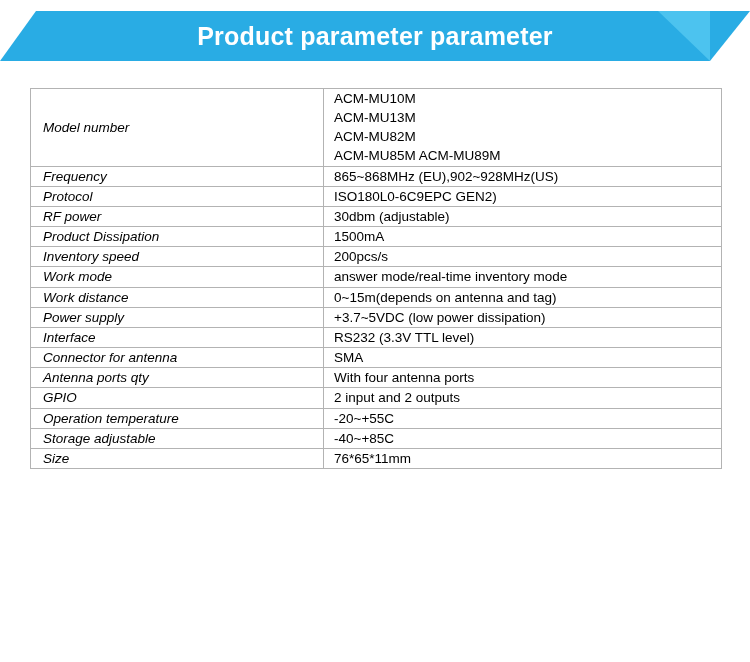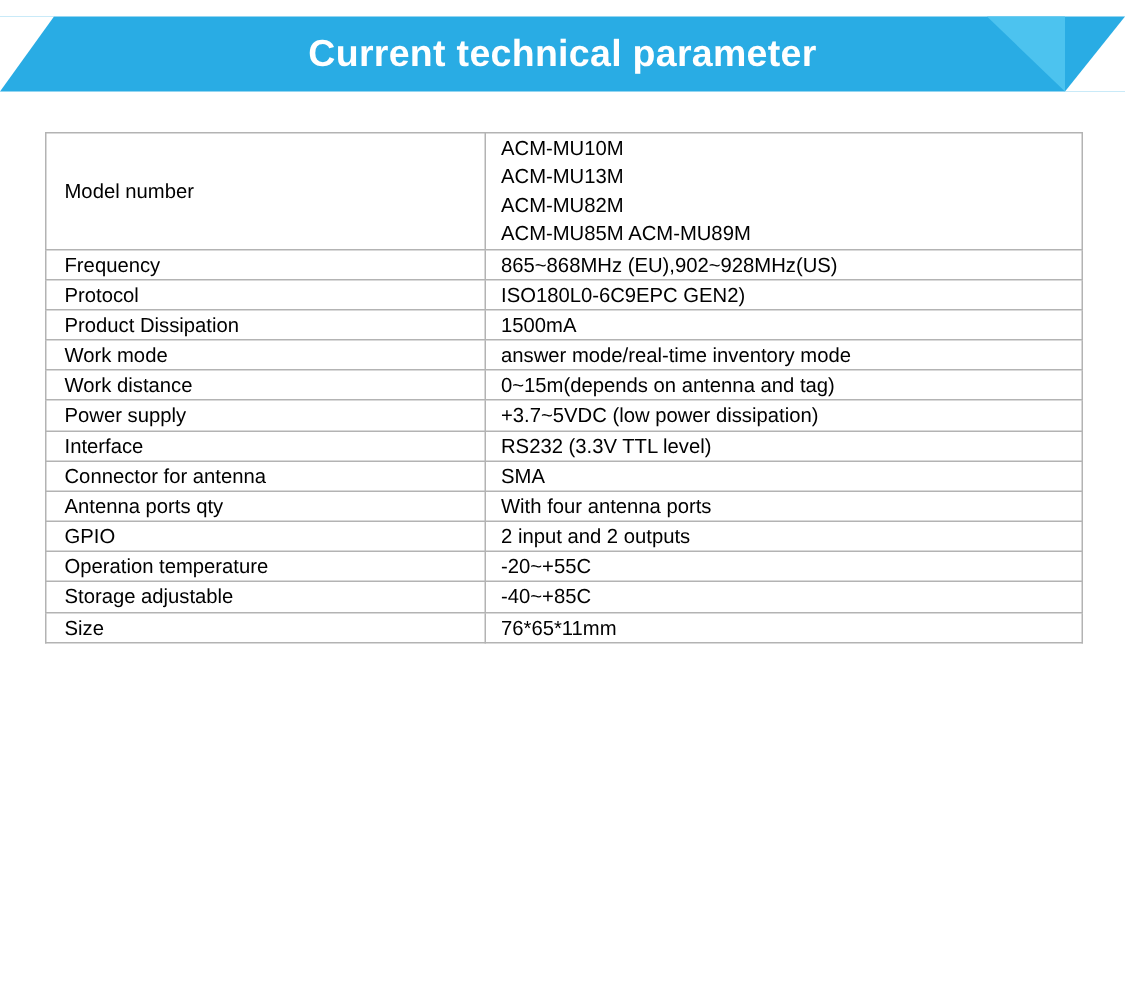--- a/index.html
+++ b/index.html
@@ -91,20 +91,21 @@
   }
   table.spec td {
     border: 1px solid #b3b3b3;
     padding: 0 10px;
     vertical-align: middle;
     line-height: 1.42;
   }
   table.spec td.label {
     width: 270px;
     padding-left: 12px;
+    font-style: italic;
   }
   table.spec td.value {
     padding-left: 10px;
   }
   td.value .multi-line {
     white-space: pre-line;
   }
   .row-tall td {
     height: 70px;
     vertical-align: top;
@@ -114,21 +115,21 @@
 </head>
 <body>
 
 <div class="page">
 
   <div class="banner">
     <div class="banner-bg"></div>
     <div class="banner-right-tri"></div>
     <div class="banner-left-cut"></div>
     <div class="banner-right-cut"></div>
-    <div class="banner-title">Current technical parameter</div>
+    <div class="banner-title">Product parameter parameter</div>
   </div>
 
   <div class="table-wrap">
     <table class="spec">
       <tbody>
         <tr class="row-tall">
           <td class="label">Model number</td>
           <td class="value"><span class="multi-line">ACM-MU10M
 ACM-MU13M
 ACM-MU82M
@@ -136,22 +137,30 @@
         </tr>
         <tr>
           <td class="label">Frequency</td>
           <td class="value">865~868MHz (EU),902~928MHz(US)</td>
         </tr>
         <tr>
           <td class="label">Protocol</td>
           <td class="value">ISO180L0-6C9EPC GEN2)</td>
         </tr>
         <tr>
+          <td class="label">RF power</td>
+          <td class="value">30dbm (adjustable)</td>
+        </tr>
+        <tr>
           <td class="label">Product Dissipation</td>
           <td class="value">1500mA</td>
+        </tr>
+        <tr>
+          <td class="label">Inventory speed</td>
+          <td class="value">200pcs/s</td>
         </tr>
         <tr>
           <td class="label">Work mode</td>
           <td class="value">answer mode/real-time inventory mode</td>
         </tr>
         <tr>
           <td class="label">Work distance</td>
           <td class="value">0~15m(depends on antenna and tag)</td>
         </tr>
         <tr>

